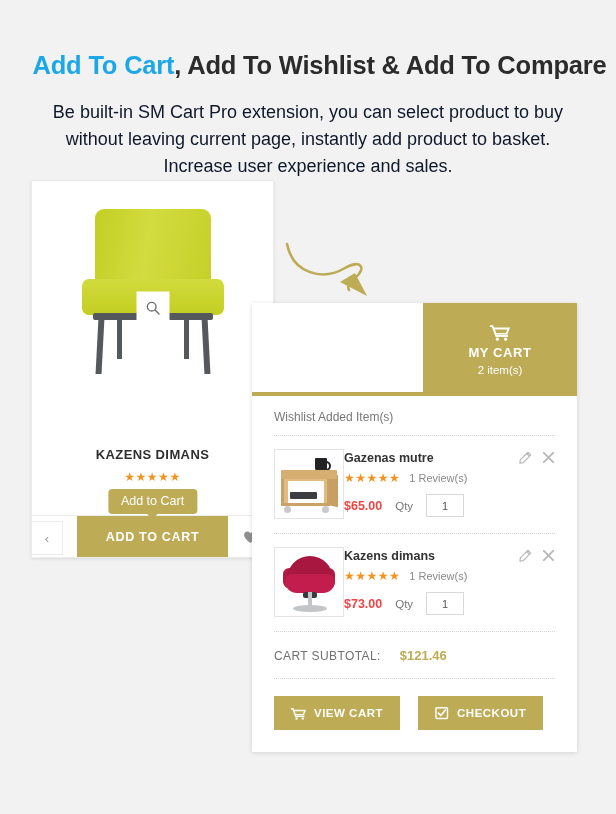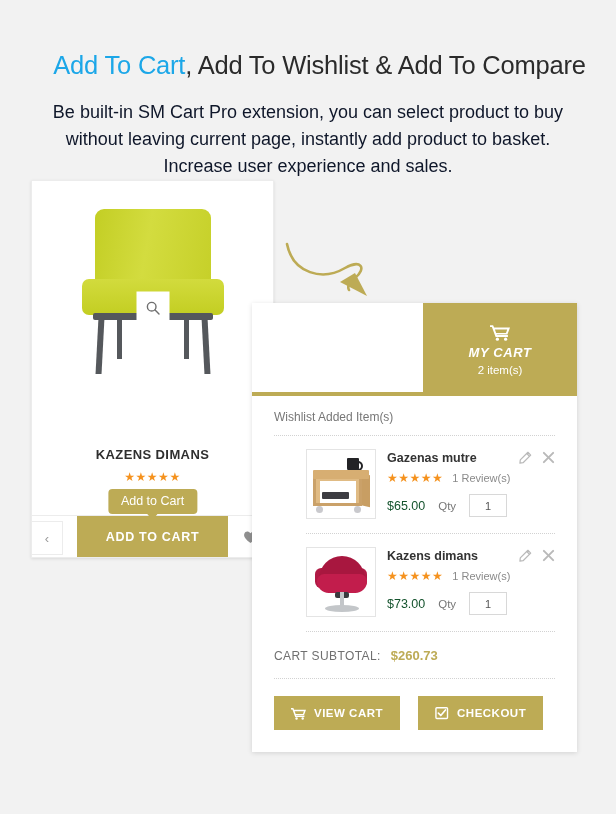--- a/index.html
+++ b/index.html
@@ -17,21 +17,21 @@
   
   #header-block {
     position: absolute;
     top: 50px;
     left: 0;
     width: 616px;
     text-align: center;
   }
   #page-title {
     font-size: 25.5px;
-    font-weight: normal;
+    font-weight: bold;
     color: #2b2b2b;
     letter-spacing: -0.2px;
     line-height: 1.2;
     white-space: nowrap;
     padding-left: 23px;
   }
   #page-title .accent { color: #1ca7e8; }
   #page-subtitle {
     margin: 18px auto 12px;
     width: 540px;
@@ -216,40 +216,38 @@
     display: flex;
     flex-direction: column;
     align-items: center;
     justify-content: center;
     gap: 4px;
   }
   #my-cart-label {
     font-size: 13px;
     font-weight: bold;
     letter-spacing: 0.6px;
-    font-style: italic;
   }
   #my-cart-count { font-size: 11.5px; }
 
   #cart-body { padding: 14px 22px 22px; }
 
   #recently-added-label {
     font-size: 12px;
     color: #777777;
     padding-bottom: 11px;
     border-bottom: 1px dotted #d2d2d2;
   }
 
   .cart-item {
     display: flex;
-    gap: 11px;
+    gap: 0;
     padding: 13px 0 14px;
     border-bottom: 1px dotted #d2d2d2;
     position: relative;
-    margin-left: 32px;
   }
   .cart-item-thumb {
     width: 70px; height: 70px;
     border: 1px solid #e4e4e4;
     background: #ffffff;
     position: relative;
     overflow: hidden;
     flex: none;
   }
   .cart-item-info { flex: 1; min-width: 0; padding-top: 2px; }
@@ -266,22 +264,22 @@
   }
   .cart-item-reviews { font-size: 11px; color: #8a8a8a; }
   .cart-item-bottom-row {
     display: flex;
     align-items: center;
     gap: 13px;
     margin-top: 10px;
   }
   .cart-item-price {
     font-size: 12.5px;
-    font-weight: normal;
-    color: #14532d;
+    font-weight: bold;
+    color: #ef4444;
   }
   .qty-label { font-size: 11.5px; color: #777777; }
   .qty-input {
     width: 38px; height: 23px;
     border: 1px solid #d8d8d8;
     background: #ffffff;
     text-align: center;
     font-size: 11px;
     color: #555555;
     font-family: "Liberation Sans", sans-serif;
@@ -290,21 +288,21 @@
     position: absolute;
     right: 0; top: 14px;
     display: flex;
     gap: 10px;
     color: #b9b9b9;
   }
 
   #cart-subtotal-row {
     display: flex;
     align-items: baseline;
-    gap: 10px;
+    gap: 19px;
     padding: 16px 0 15px;
     border-bottom: 1px dotted #d2d2d2;
     text-align: center;
   }
   #cart-subtotal-label {
     font-size: 12px;
     color: #6f6f6f;
     letter-spacing: 0.4px;
   }
   #cart-subtotal-value {
@@ -502,21 +500,21 @@
           <svg width="13" height="13" viewBox="0 0 14 14" stroke="#b9b9b9" stroke-width="2.1" stroke-linecap="round">
             <line x1="2" y1="2" x2="12" y2="12"></line>
               <line x1="12" y1="2" x2="2" y2="12"></line>
           </svg>
         </span>
       </div>
     </div>
 
     <div id="cart-subtotal-row">
       <span id="cart-subtotal-label">CART SUBTOTAL:</span>
-      <span id="cart-subtotal-value">$260.73</span>
+      <span id="cart-subtotal-value">$121.46</span>
     </div>
 
     <div id="cart-buttons">
       <div class="cart-btn">
         <svg width="15" height="13" viewBox="0 0 20 17" fill="#ffffff">
           <path d="M0 1.2 h3.1 l1 2.2 H20 l-2.6 7.2 H6.2 L5.6 9 H16 l1.2-3.4 H4.9 l2 5.5 h11 v1.9 H5.6 L1.9 3.1 H0 Z"></path>
           <circle cx="7.4" cy="15.2" r="1.6"></circle>
             <circle cx="15.6" cy="15.2" r="1.6"></circle>
         </svg>
         <span>VIEW CART</span>

